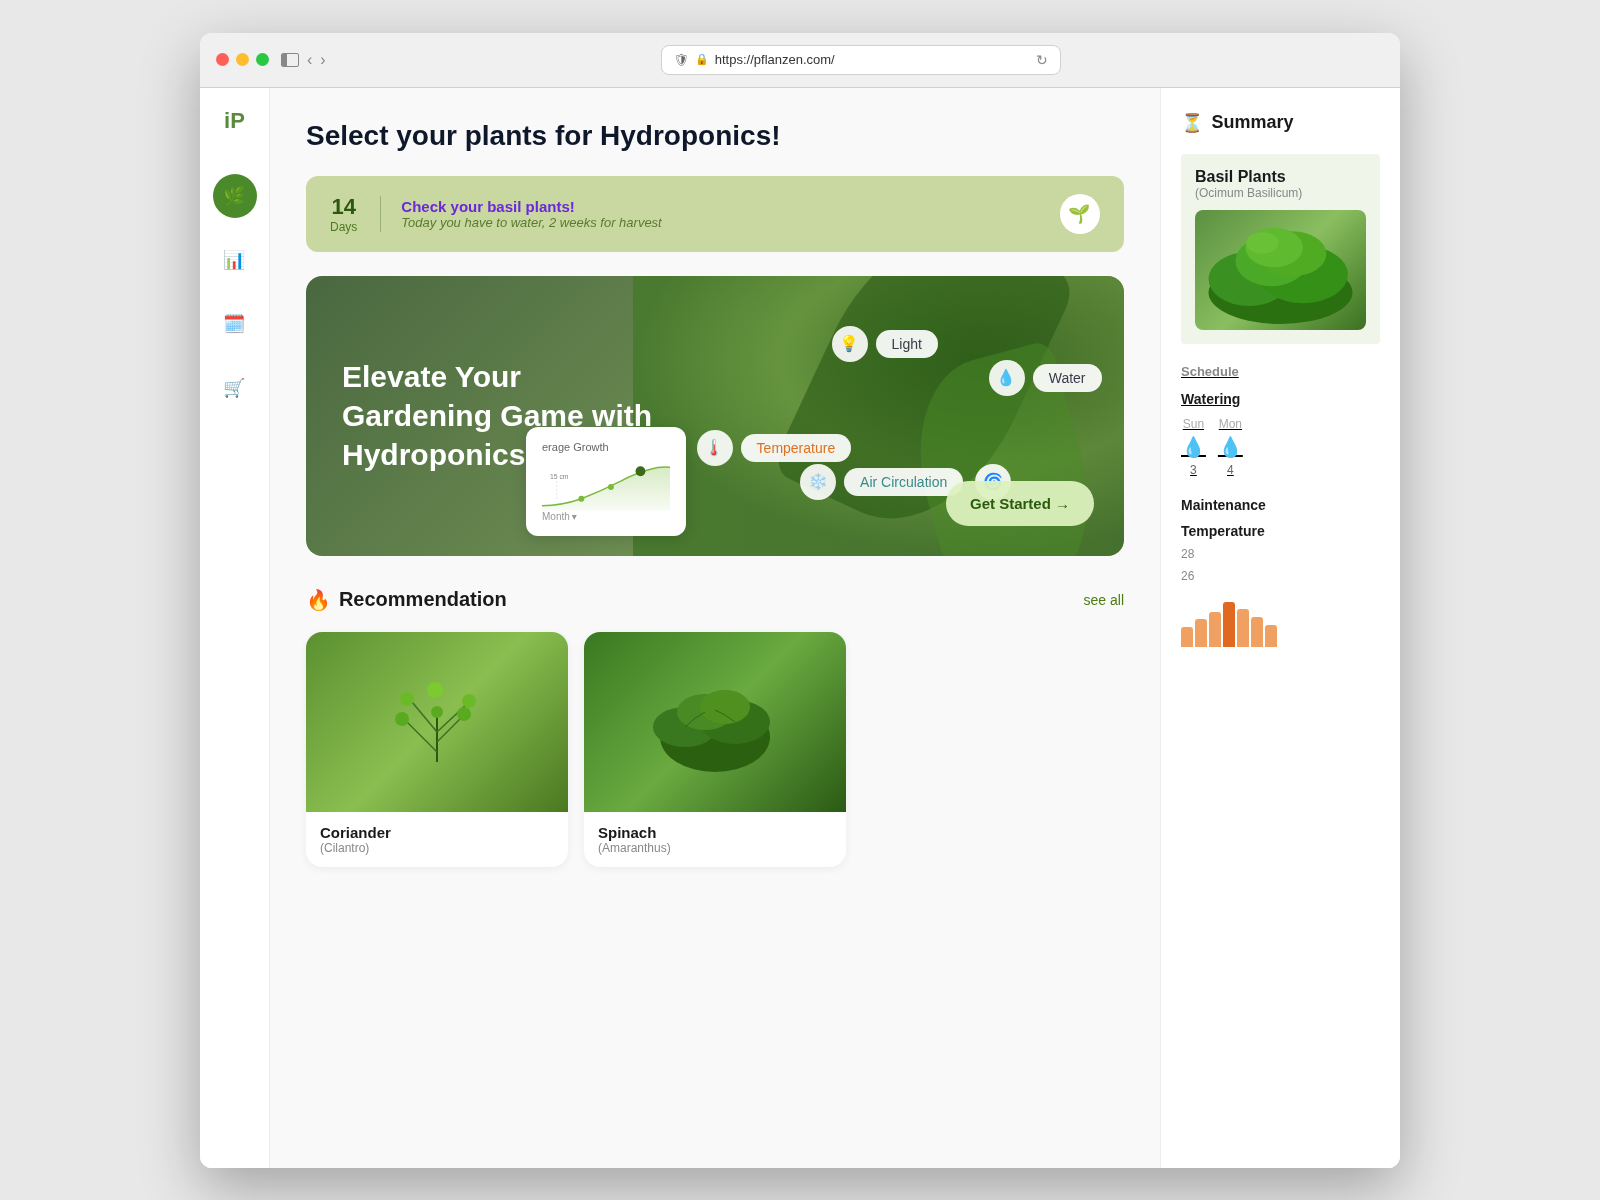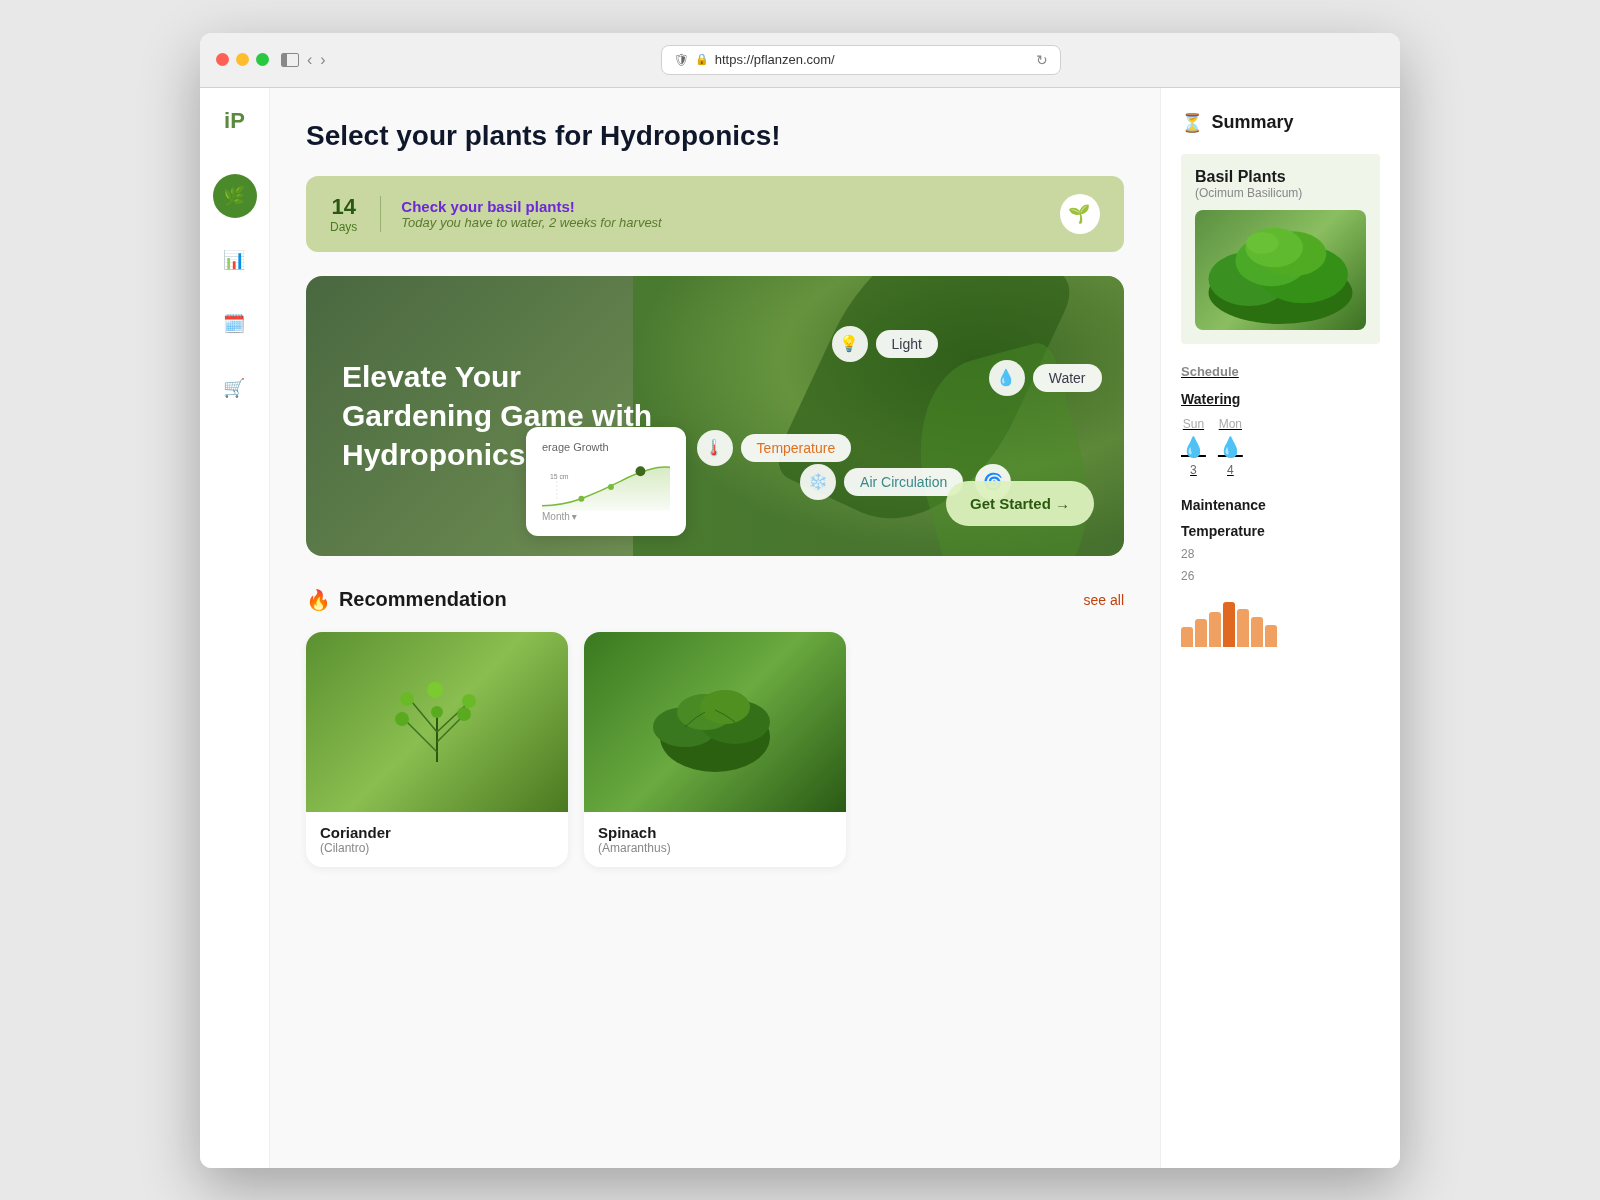--- a/index.html
+++ b/index.html
@@ -367,21 +367,21 @@
     .section-title {
       font-size: 20px;
       font-weight: 700;
       color: #1a1a1a;
       display: flex;
       align-items: center;
       gap: 8px;
     }
     .see-all-link {
       font-size: 14px;
-      color: #c2410c;
+      color: #4d7c0f;
       cursor: pointer;
     }
 
     .plant-cards {
       display: grid;
       grid-template-columns: repeat(3, 1fr);
       gap: 16px;
     }
     .plant-card {
       background: white;

